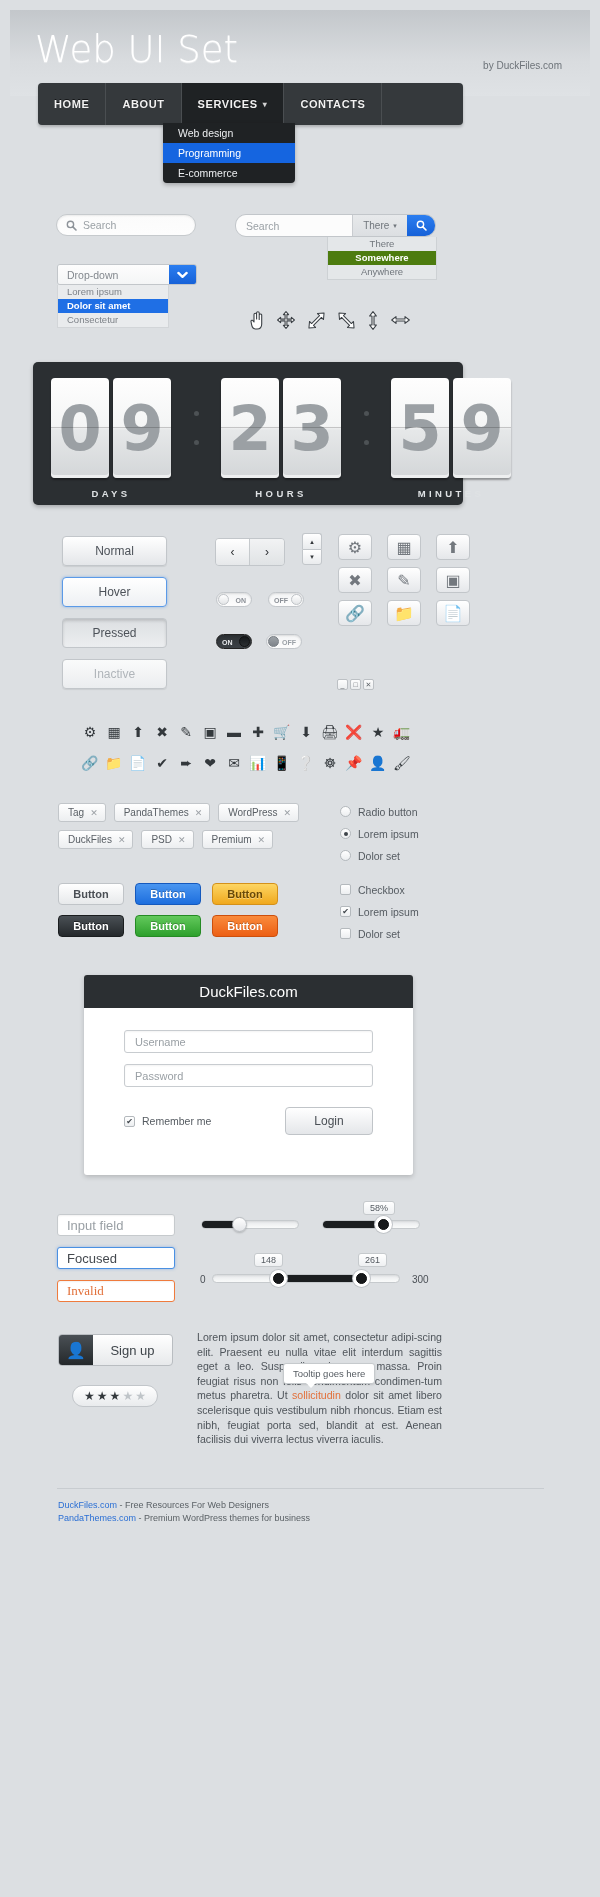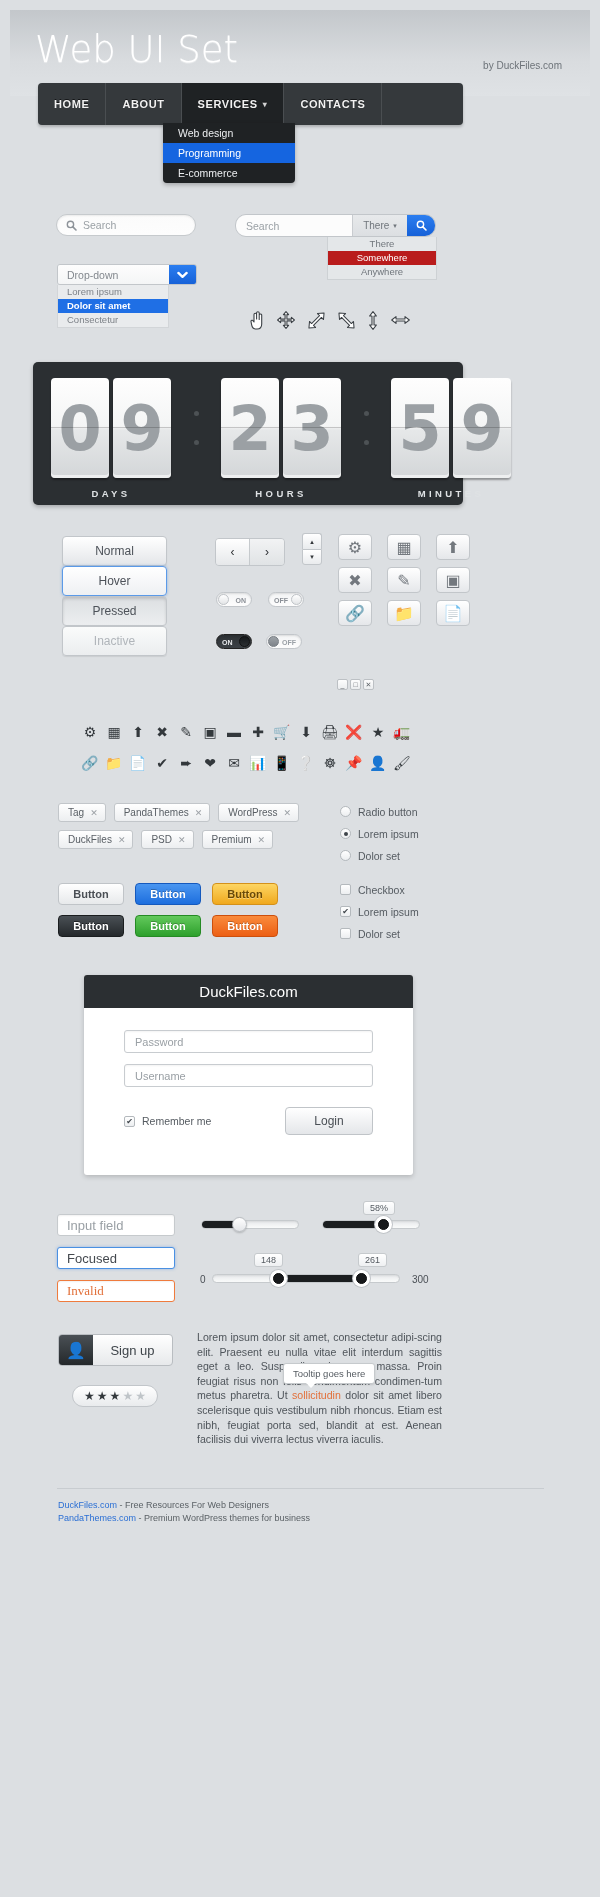--- a/index.html
+++ b/index.html
@@ -91,21 +91,21 @@
     display:flex; align-items:center; justify-content:center;
   }
   .scope-list {
     position:absolute; left:327px; top:237px; width:110px;
     background:#e4e7e9; border:1px solid #cdd1d4; border-top:none;
   }
   .scope-list div {
     height:14px; line-height:14px; text-align:center;
     font-size:9.5px; color:#70767c;
   }
-  .scope-list div.sel { background:#b91c1c; color:#fff; font-weight:normal; }
+  .scope-list div.sel { background:#4d7c0f; color:#fff; font-weight:bold; }
 
   
   .dd {
     position:absolute; left:57px; top:264px; width:140px; height:21px;
     display:flex; border-radius:3px; overflow:hidden;
     border:1px solid #c2c6ca;
   }
   .dd .lab {
     flex:1; background:linear-gradient(to bottom,#fdfdfd,#f4f5f6);
     display:flex; align-items:center; padding-left:9px;
@@ -157,21 +157,21 @@
   }
   .cd-sep {
     width:6px; display:flex; flex-direction:column; justify-content:center;
     align-items:center; gap:24px; height:100px;
   }
   .cd-dot { width:5px; height:5px; border-radius:50%; background:#4d5255; }
 
   
   .btn-col { position:absolute; left:62px; top:536px; width:105px; }
   .stbtn {
-    width:105px; height:30px; margin-bottom:0; border-radius:4px;
+    width:105px; height:30px; margin-bottom:11px; border-radius:4px;
     display:flex; align-items:center; justify-content:center;
     font-size:12px; color:#4d5259;
     border:1px solid #c2c6ca;
     background:linear-gradient(to bottom,#ffffff,#e4e6e9);
     box-shadow:0 1px 1px rgba(0,0,0,.08);
   }
   .stbtn.hover { border:1px solid #5b9ae8; box-shadow:0 0 3px rgba(70,140,230,.55); background:linear-gradient(to bottom,#ffffff,#eef0f3); }
   .stbtn.pressed { background:linear-gradient(to bottom,#dcdfe2,#eceef0); box-shadow:inset 0 2px 3px rgba(0,0,0,.14); }
   .stbtn.inactive { color:#b0b5ba; background:linear-gradient(to bottom,#fafbfb,#ebedef); }
 
@@ -650,24 +650,24 @@
       <div class="cbtn cb-dark">Button</div>
       <div class="cbtn cb-green">Button</div>
       <div class="cbtn cb-orange">Button</div>
     </div>
   </div>
 
   <div class="login">
     <div class="login-hd">DuckFiles.com</div>
     <div class="login-body">
       <div class="lf">
+          <span>Username</span>
+        </div>
+      <div class="lf">
           <span>Password</span>
-        </div>
-      <div class="lf">
-          <span>Username</span>
         </div>
       <div class="login-row">
         <div class="opt" style="margin:0;">
           <span class="cb">✔</span>
           <span>Remember me</span>
         </div>
         <div class="login-btn">Login</div>
       </div>
     </div>
   </div>

